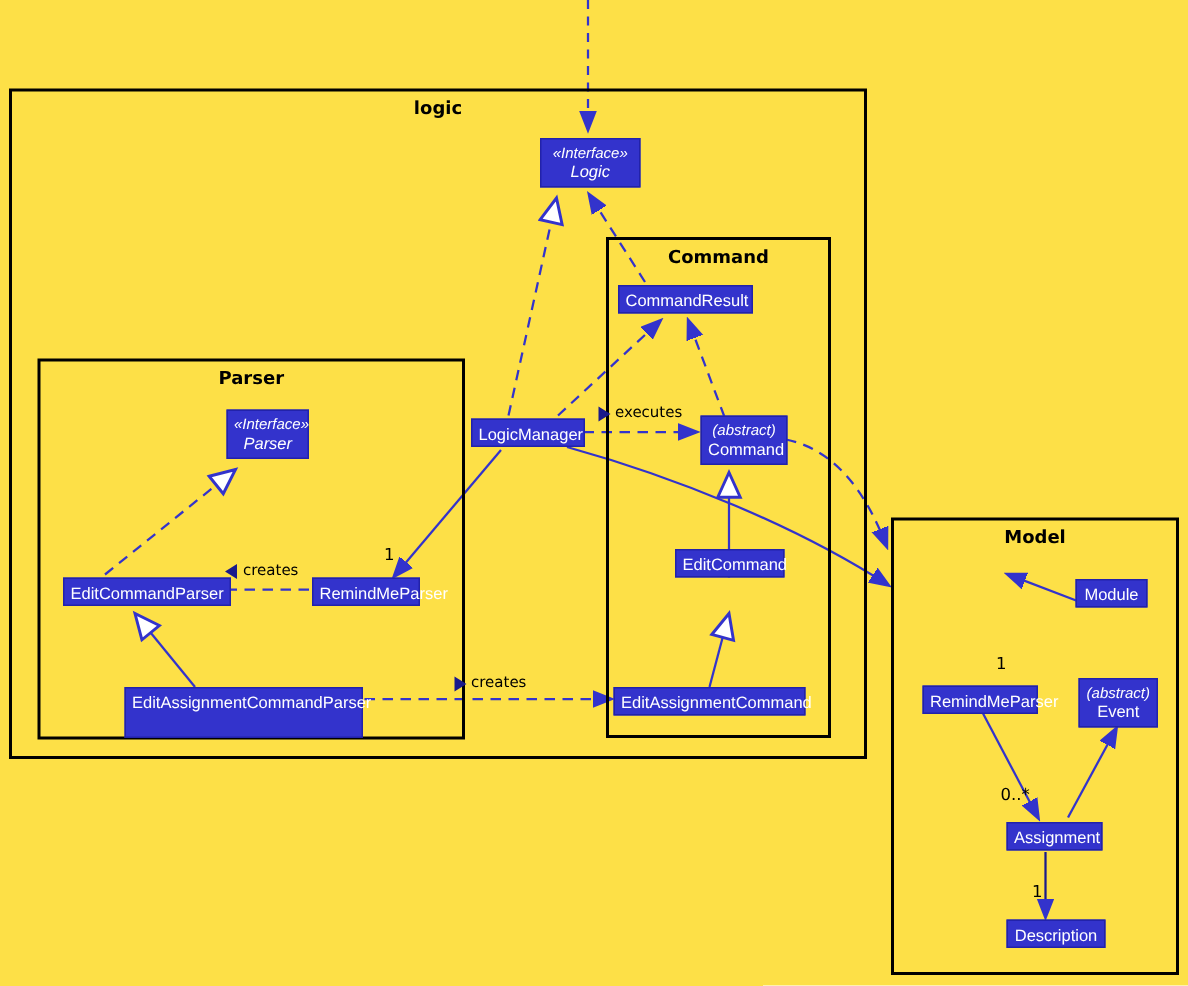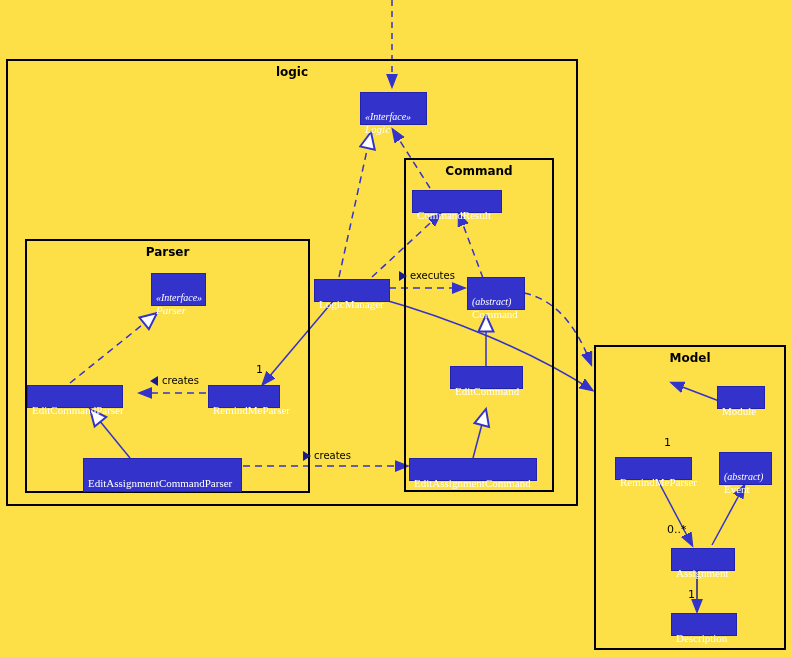--- a/index.html
+++ b/index.html
@@ -42,24 +42,25 @@
     color: #000000;
     font-family: "DejaVu Sans", sans-serif;
   }
   .cls {
     position: absolute;
     background: #3333CC;
     border: 1px solid #2222AA;
     color: #ffffff;
     font-size: 11px;
     line-height: 12px;
+    text-align: center;
     box-sizing: border-box;
-    padding: 18px 4px 3px 4px;
+    padding: 4px 4px 3px 4px;
     white-space: nowrap;
-    font-family: Liberation Serif, serif;
+    font-family: Liberation Sans, sans-serif;
     letter-spacing: 0px;
   }
   .cls .stereo {
     display: block;
     font-style: italic;
     font-size: 10px;
   }
   .cls .nm {
     display: block;
   }
@@ -176,21 +177,21 @@
 
   <div class="cls" style="left:314px; top:279px; width:76px; height:19px;">
     <span class="nm">LogicManager</span>
   </div>
 
   <div class="cls iface" style="left:151px; top:273px; width:55px; height:33px;">
     <span class="stereo">«Interface»</span>
     <span class="nm">Parser</span>
   </div>
 
-  <div class="cls" style="left:27px; top:385px; width:96px; height:19px;">
+  <div class="cls" style="left:42px; top:385px; width:112px; height:19px;">
     <span class="nm">EditCommandParser</span>
   </div>
 
   <div class="cls" style="left:208px; top:385px; width:72px; height:19px;">
     <span class="nm">RemindMeParser</span>
   </div>
 
   <div class="cls" style="left:83px; top:458px; width:159px; height:34px;">
     <span class="nm">EditAssignmentCommandParser</span>
   </div>

